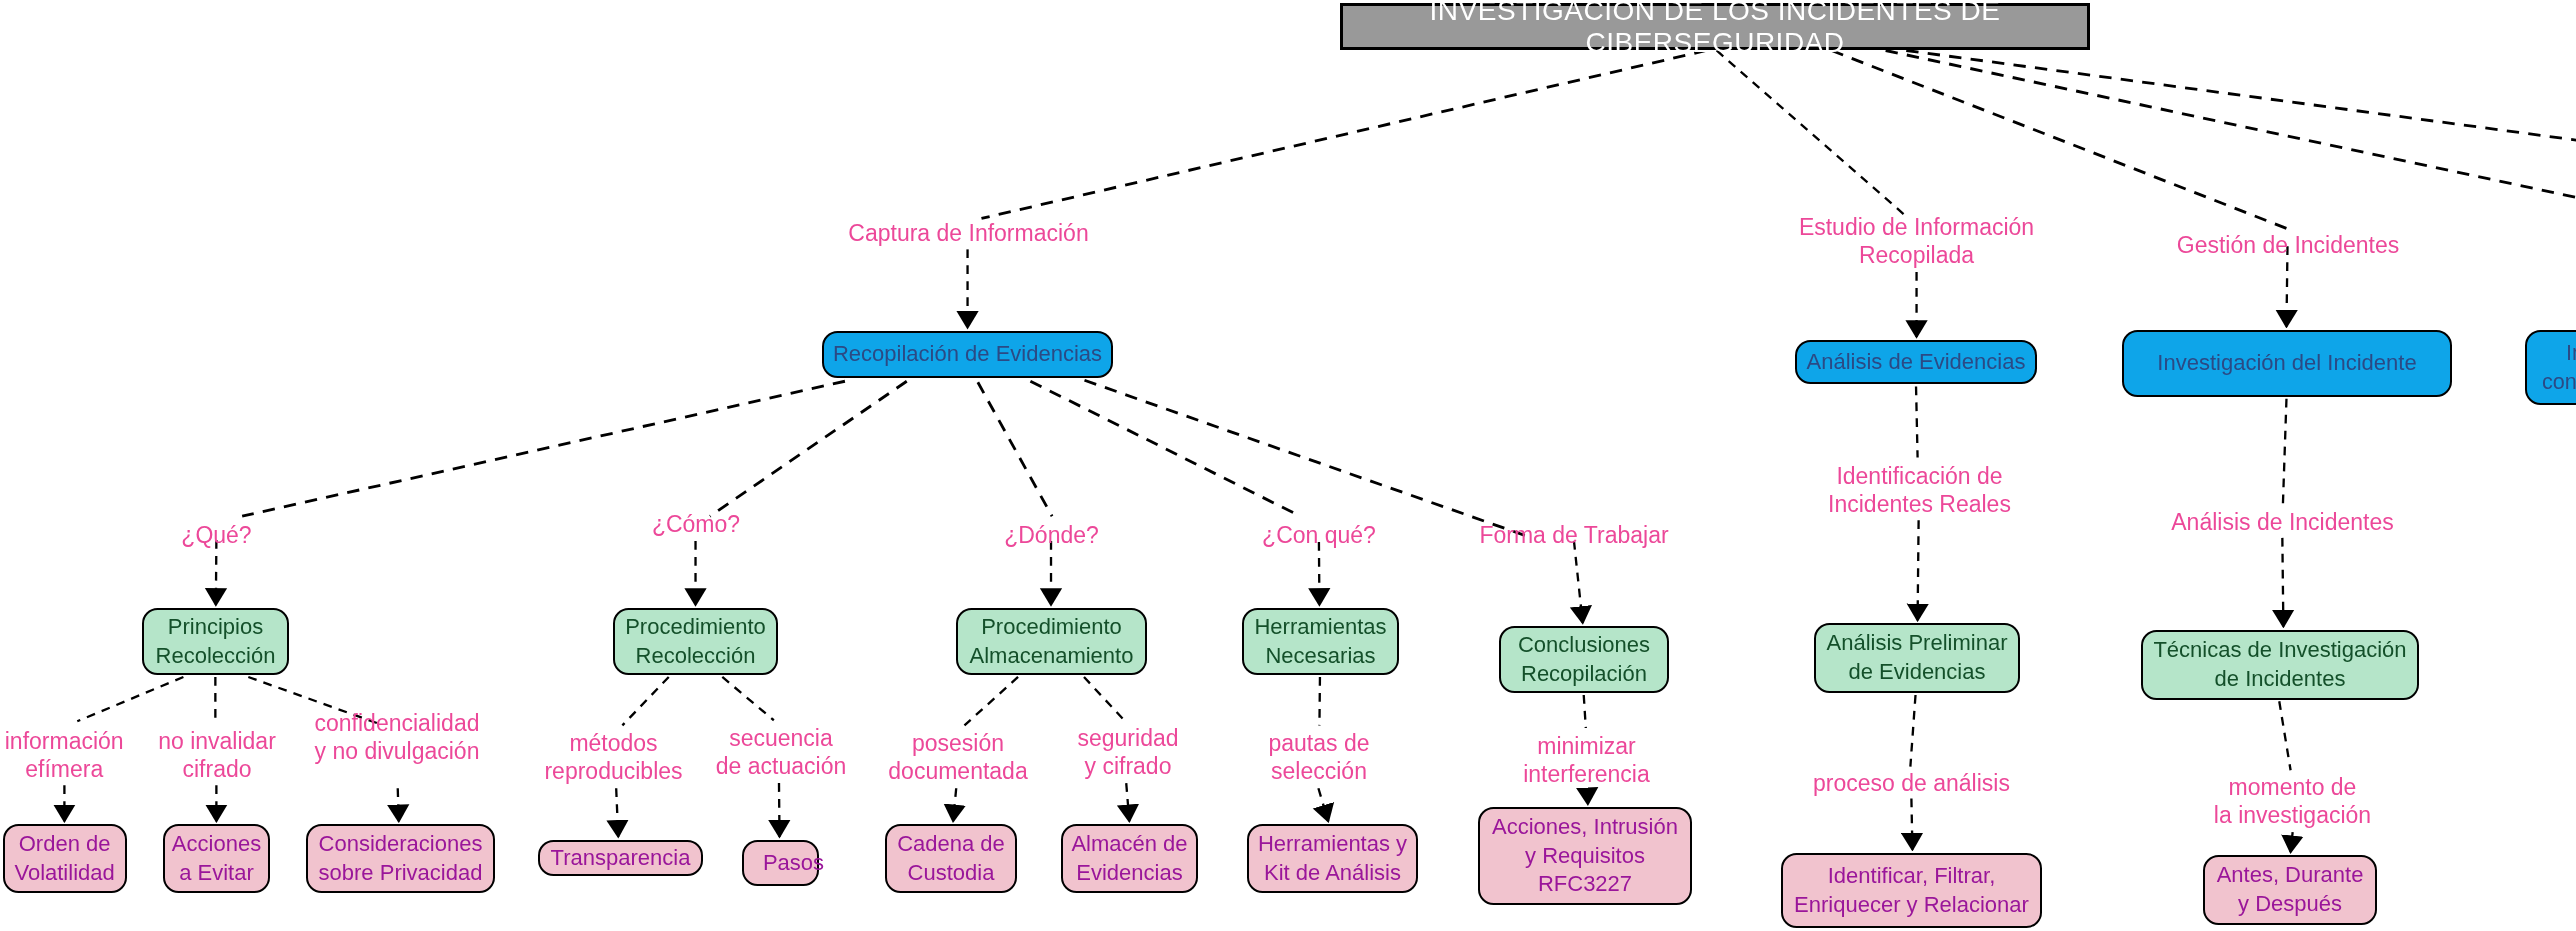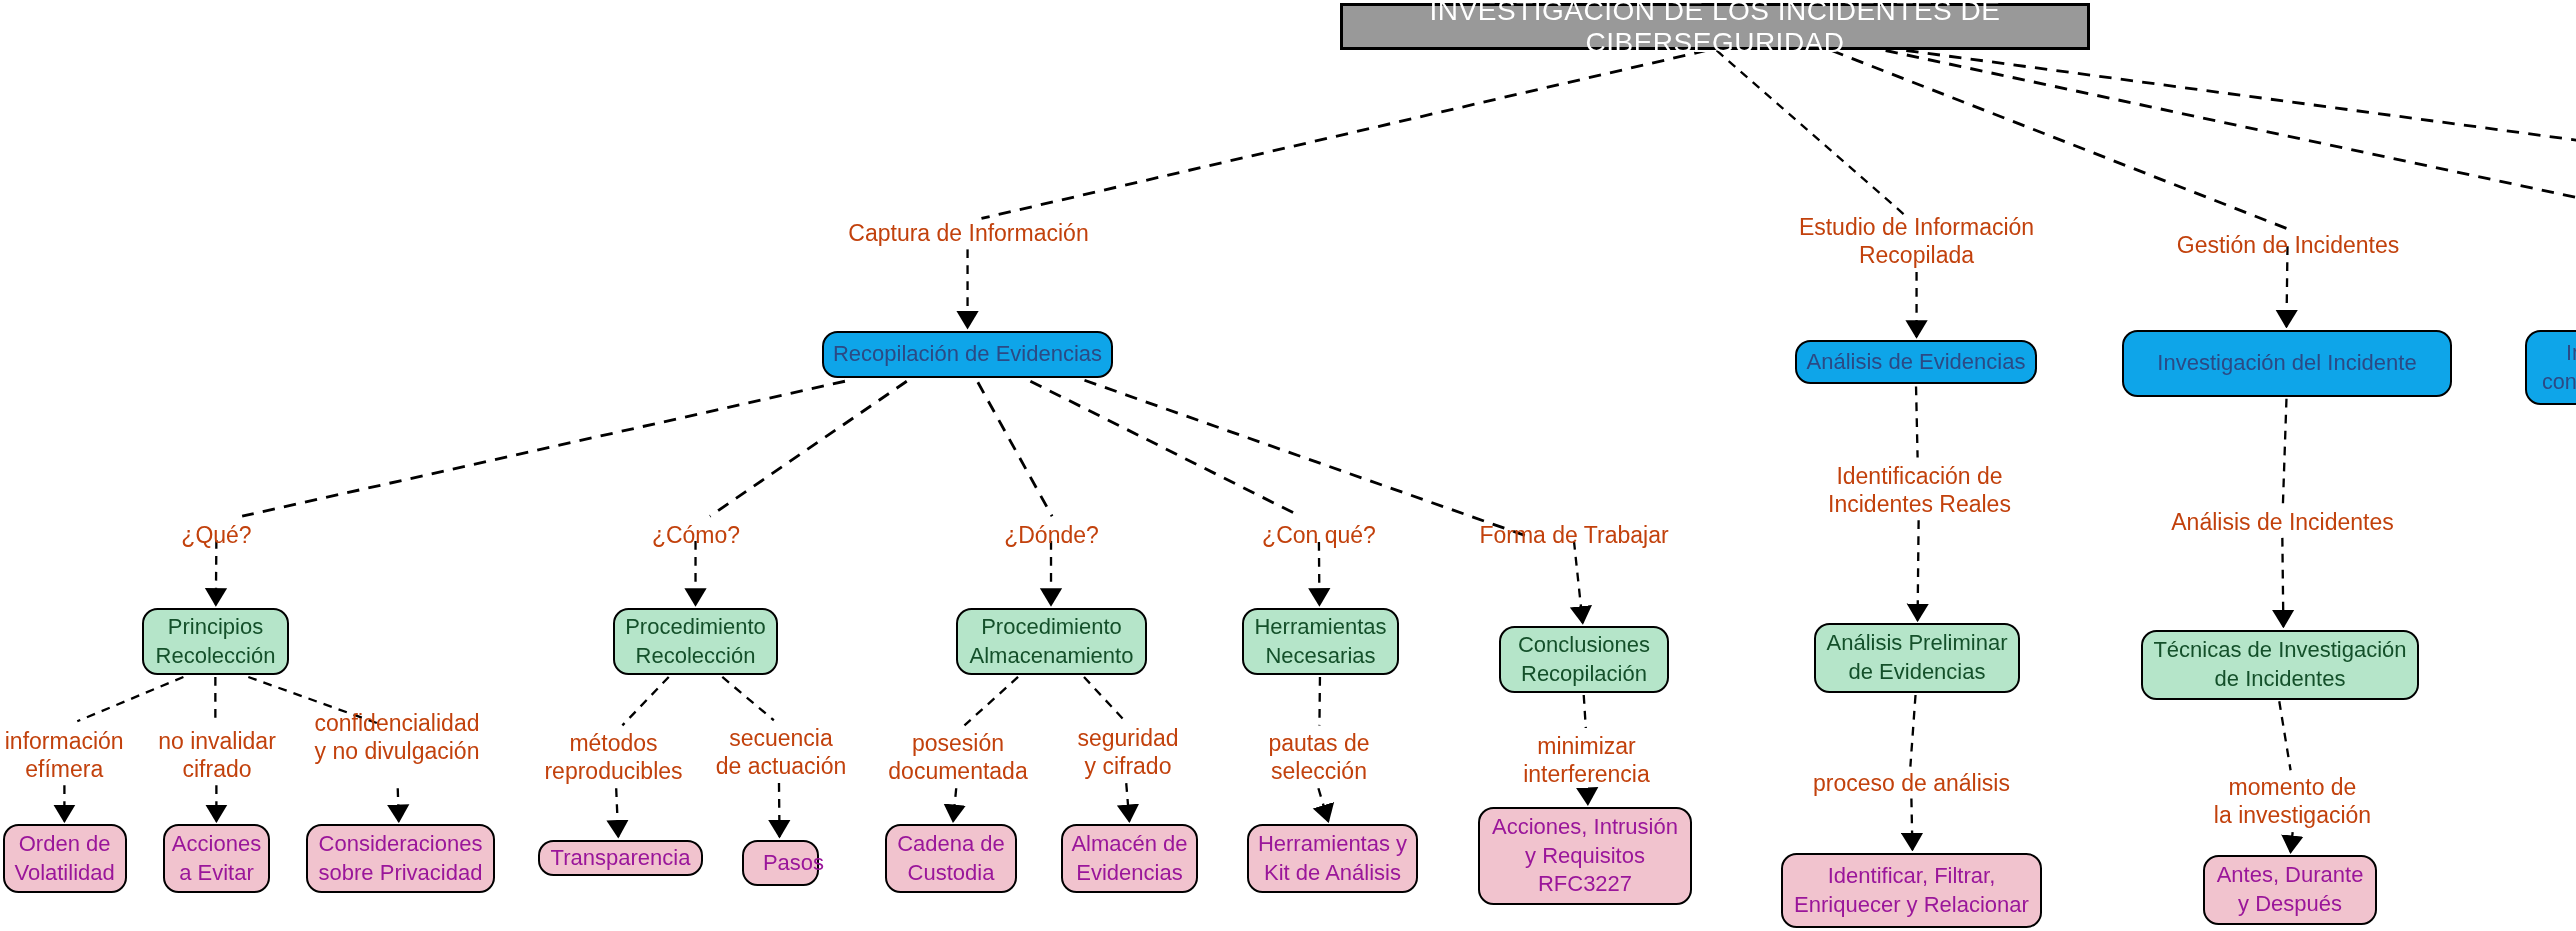--- a/index.html
+++ b/index.html
@@ -21,21 +21,21 @@
     border:2.6px solid #000;border-radius:15.5px;
     font-size:22px;line-height:1.3;
   }
   .blue{background:#0ea5e9;color:#2b4a85;}
   .green{background:#b5e5c9;color:#14502a;}
   .pink{background:#f1c3ce;color:#9a169a;}
   .lbl{
     position:absolute;box-sizing:border-box;
     display:flex;align-items:center;justify-content:center;
     text-align:center;white-space:pre-line;
-    color:#c2410c;font-size:23px;line-height:1.22;
+    color:#ec4899;font-size:23px;line-height:1.22;
   }
   .title-box{
     position:absolute;box-sizing:border-box;
     display:flex;align-items:center;justify-content:center;
     background:#999999;border:3.1px solid #000;
     color:#fff;font-size:28px;letter-spacing:0.5px;
     text-align:center;
   }
 </style>
 </head>
@@ -125,21 +125,21 @@
 Recopilada</div>
   <div class="lbl" style="left:2154px;top:231px;width:268px;height:29px;">Gestión de Incidentes</div>
 
   <div class="node blue" style="left:822px;top:331px;width:291px;height:47px;">Recopilación de Evidencias</div>
   <div class="node blue" style="left:2122px;top:330px;width:330px;height:67px;">Investigación del Incidente</div>
   <div class="node blue" style="left:1795px;top:340px;width:242px;height:44px;">Análisis de Evidencias</div>
   <div class="node blue" style="left:2525px;top:330px;width:472px;height:75px;font-size:21.6px;">Intercambio de Información del Incidente
 con Proveedores u Organismos Competentes</div>
 
   <div class="lbl" style="left:165px;top:521px;width:103px;height:29px;">¿Qué?</div>
-  <div class="lbl" style="left:634px;top:521px;width:124px;height:29px;">¿Cómo?</div>
+  <div class="lbl" style="left:634px;top:510px;width:124px;height:29px;">¿Cómo?</div>
   <div class="lbl" style="left:987px;top:521px;width:129px;height:29px;">¿Dónde?</div>
   <div class="lbl" style="left:1247px;top:521px;width:144px;height:29px;">¿Con qué?</div>
   <div class="lbl" style="left:1458px;top:521px;width:232px;height:29px;">Forma de Trabajar</div>
   <div class="lbl" style="left:1819px;top:461px;width:201px;height:58px;">Identificación de
 Incidentes Reales</div>
   <div class="lbl" style="left:2159px;top:508px;width:247px;height:29px;">Análisis de Incidentes</div>
 
   <div class="node green" style="left:142px;top:608px;width:147px;height:67px;">Principios
 Recolección</div>
   <div class="node green" style="left:613px;top:608px;width:165px;height:67px;">Procedimiento

